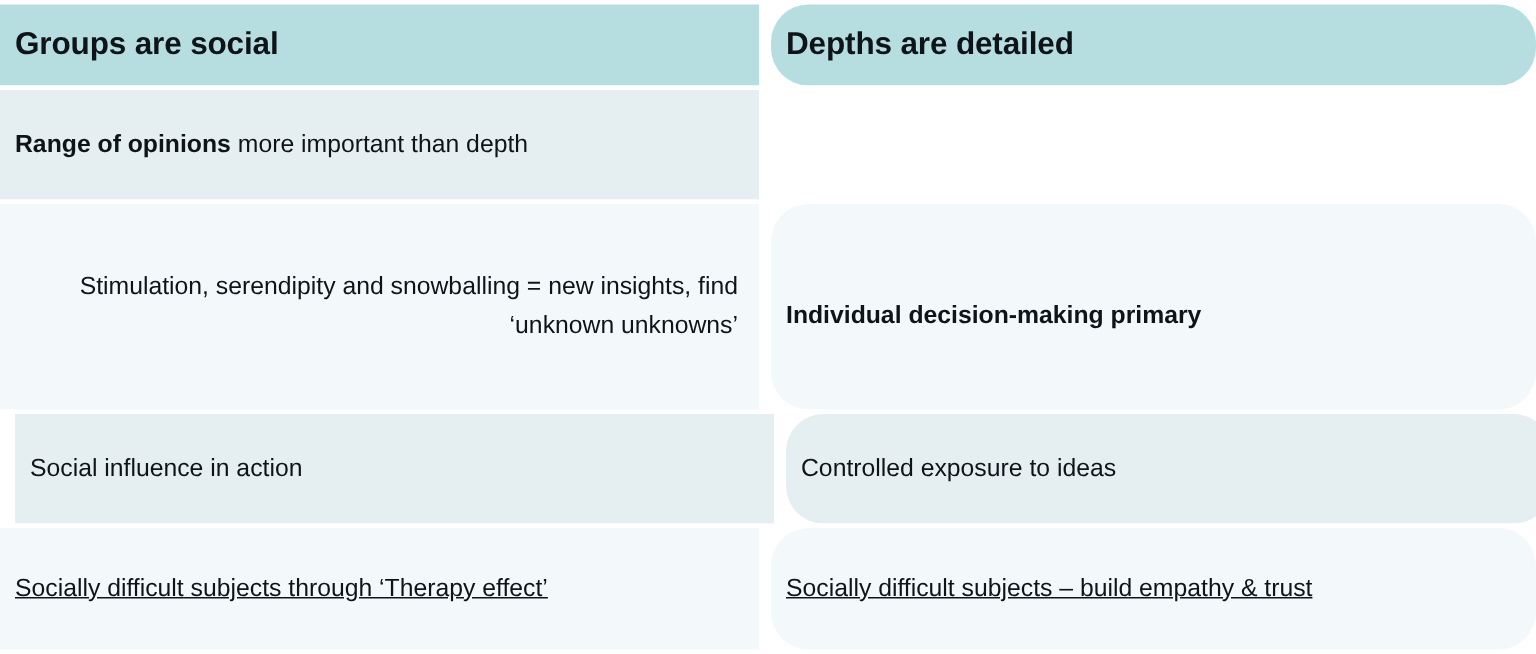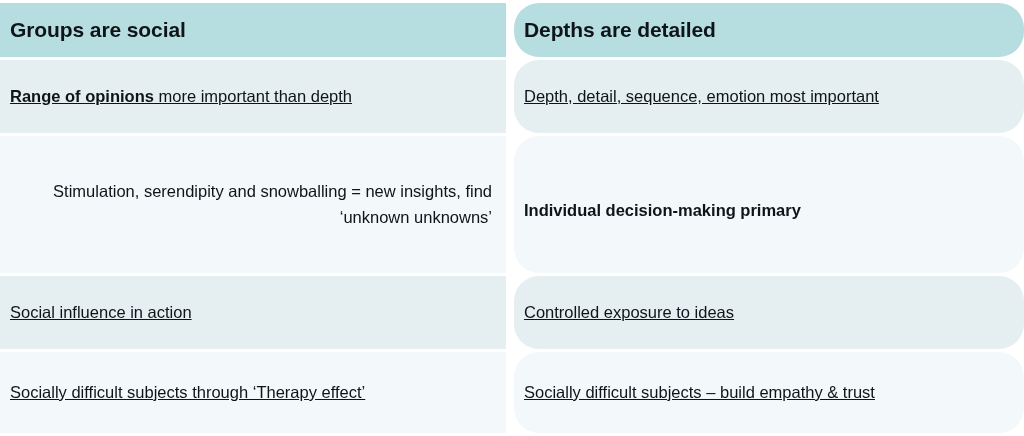--- a/index.html
+++ b/index.html
@@ -61,26 +61,26 @@
   .row-header .cell {
     background: #b6dee0;
   }
   .row-header .cell-text {
     font-size: 21px;
     font-weight: bold;
     letter-spacing: -0.1px;
   }
 
   
-  .row-body-dark .cell  { background: #e5eef0; text-decoration: underline; }
+  .row-body-dark .cell  { background: #e5eef0; }
   .row-body-light .cell { background: #f3f8fa; }
 
   .row-h1 { height: 76px; }
   .row-h2 { height: 140px; text-align: right; }
-  .row-h3 { height: 76px; }
+  .row-h3 { height: 76px; padding-left: 10px; }
   .row-h4 { height: 84px; text-decoration: underline; }
 
   .row-body .cell-text {
     font-size: 16.5px;
     font-weight: normal;
     line-height: 1.55;
   }
 
   .cell-text.bold {
     font-weight: bold;
@@ -102,23 +102,20 @@
     </div>
     <div class="cell right">
       <span class="cell-text">Depths are detailed</span>
     </div>
   </div>
 
   <div class="row row-body row-body-dark row-h1">
     <div class="cell left">
       <span class="cell-text"><b>Range of opinions</b><span> more important than depth</span></span>
     </div>
-    <div class="cell right">
-      <span class="cell-text">Depth,  detail, sequence, emotion most important</span>
-    </div>
   </div>
 
   <div class="row row-body row-body-light row-h2">
     <div class="cell left">
       <span class="cell-text">Stimulation, serendipity and snowballing = new insights, find ‘unknown unknowns’</span>
     </div>
     <div class="cell right">
       <span class="cell-text bold">Individual decision-making primary</span>
     </div>
   </div>

